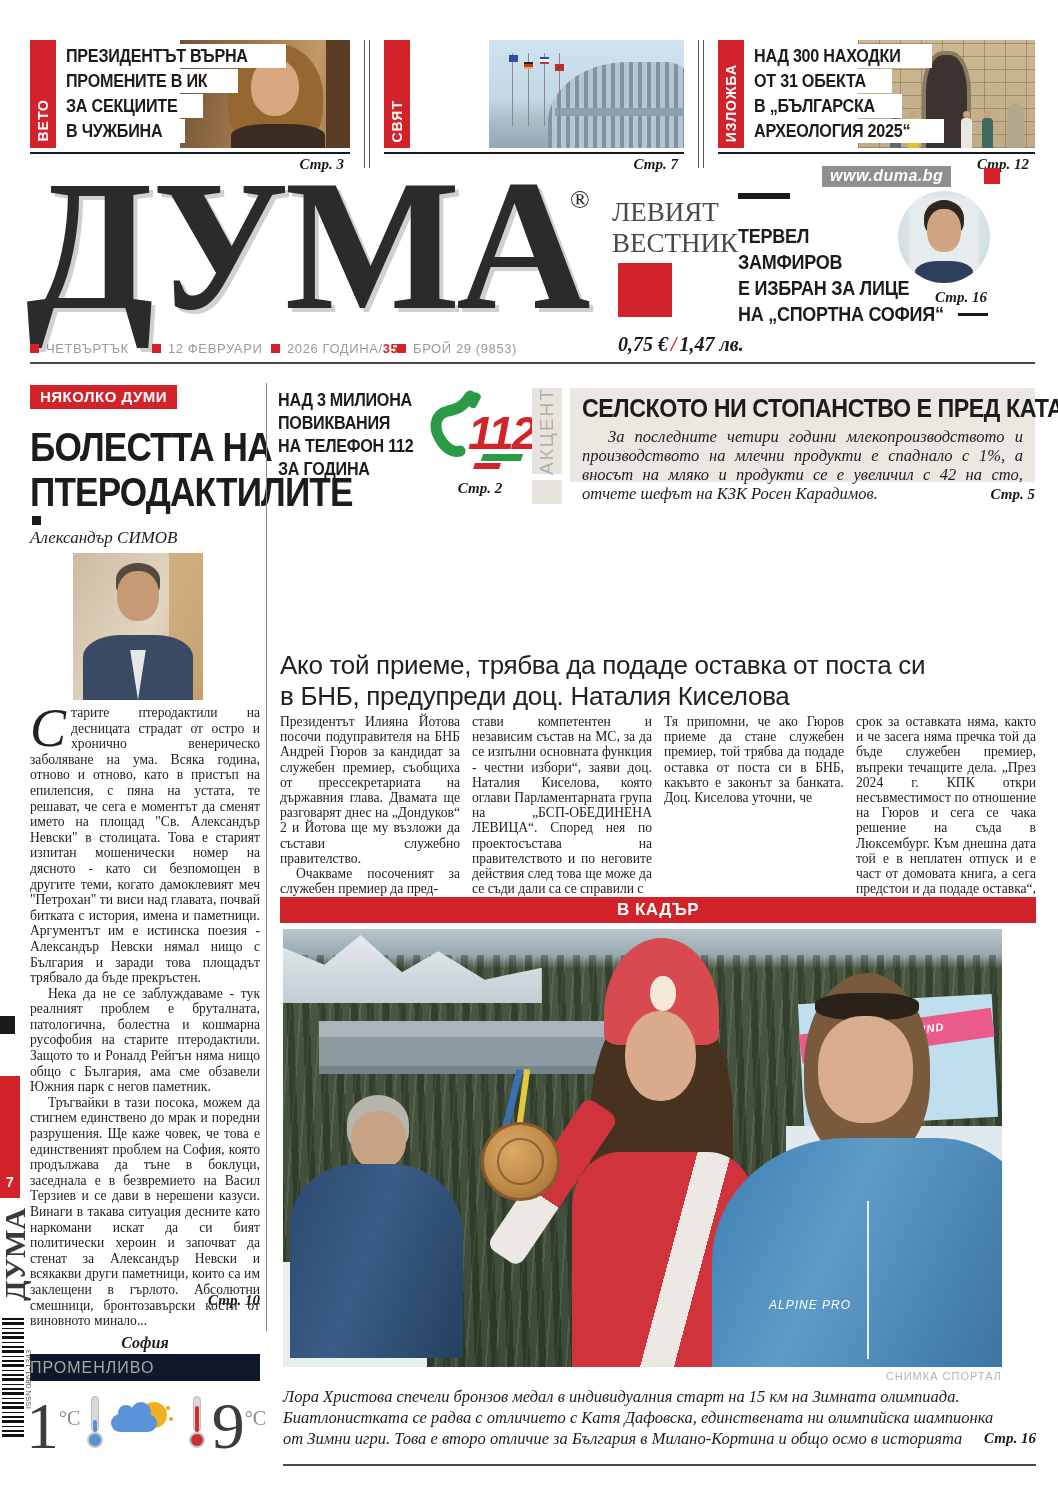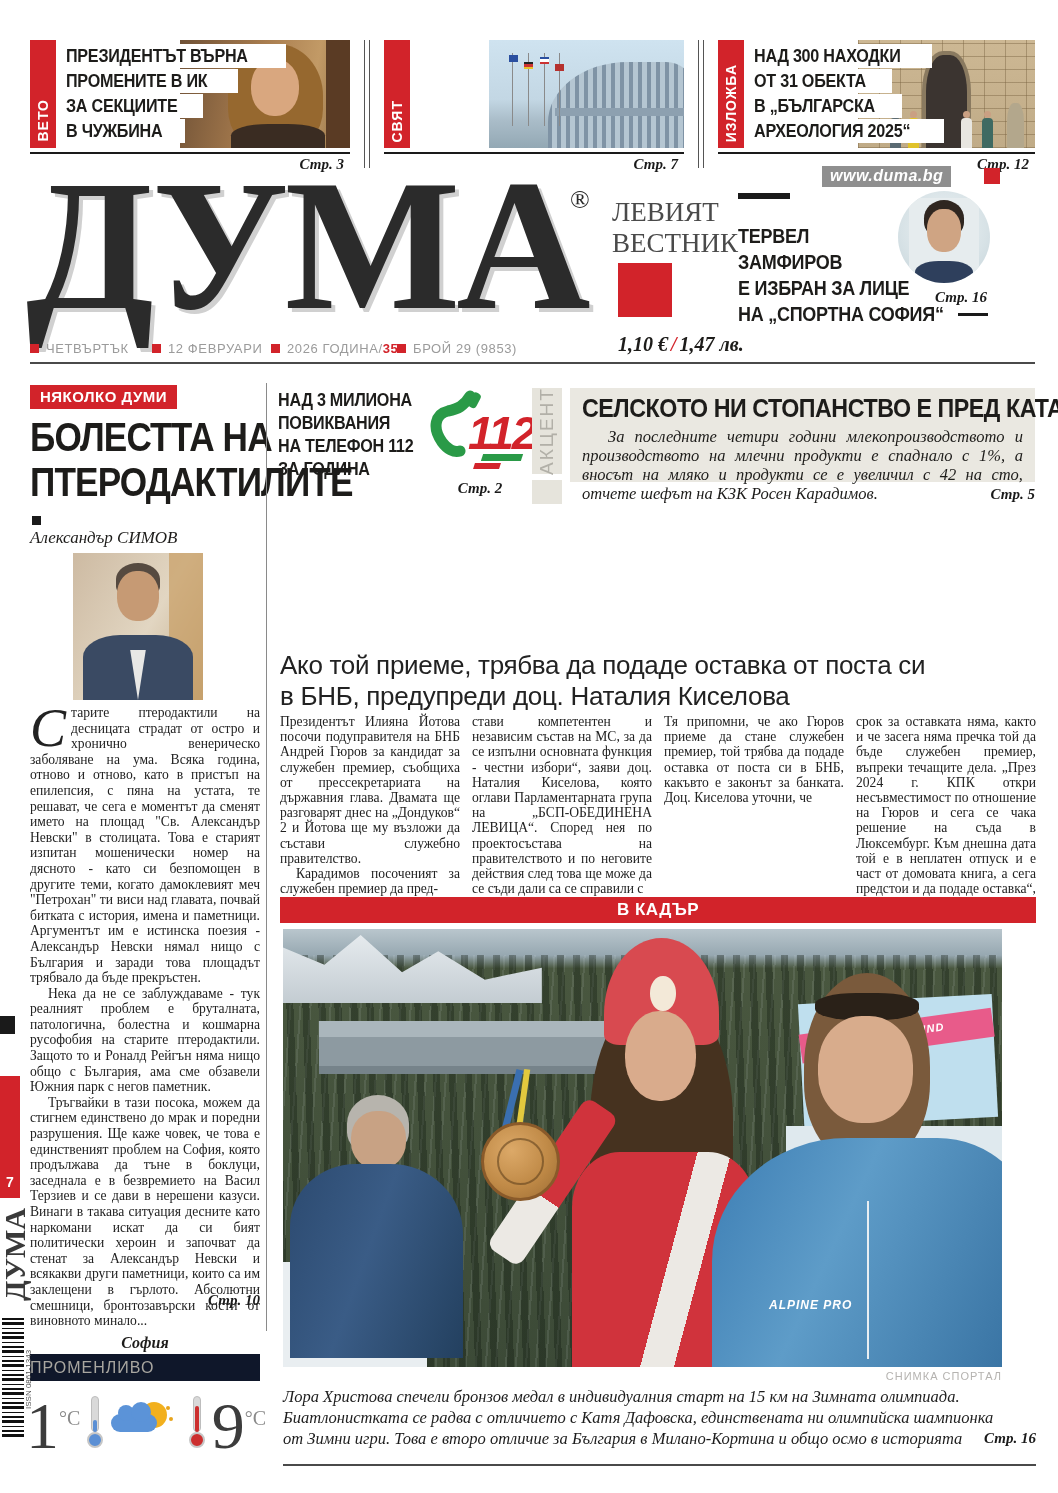--- a/index.html
+++ b/index.html
@@ -64,21 +64,21 @@
 
   
   .dateline { left:30px; top:341px; width:1005px; height:18px; font-size:13px; color:#9b9b9b; letter-spacing:.6px; }
   .dl-item { position:absolute; top:0; white-space:nowrap; }
   .dl-item .sq { display:inline-block; width:9px; height:9px; background:#d2232a; margin-right:7px; }
   .dl-accent { color:#d2232a; font-weight:bold; }
   .mainrule { left:30px; top:362px; width:1005px; border-top:2px solid #4a4a4a; }
 
   
   .badge { left:30px; top:385px; background:#d2232a; color:#fff; font-weight:bold; font-size:15px; letter-spacing:.5px; padding:3px 10px 4px; }
-  .ed-title { left:30px; top:415px; width:240px; font-weight:bold; font-size:40px; line-height:45px; letter-spacing:-1px; }
+  .ed-title { left:30px; top:425px; width:240px; font-weight:bold; font-size:40px; line-height:45px; letter-spacing:-1px; }
   .ed-title .cx { transform:scaleX(.88); }
   .ed-bullet { left:32px; top:516px; width:9px; height:9px; background:#1a1a1a; }
   .ed-author { left:30px; top:528px; font-family:"Liberation Serif",serif; font-style:italic; font-size:17px; }
   .ed-photo { left:73px; top:553px; width:130px; height:147px; overflow:hidden; background:linear-gradient(120deg,#cdbaa2 0%,#e2d6c2 55%,#c0a883 100%); }
   .ed-photo .warm { position:absolute; right:0; top:0; width:26%; height:100%; background:#c79c63; opacity:.7; }
   .ed-photo .hair { position:absolute; left:33%; top:7%; width:34%; height:22%; background:#564a40; border-radius:50% 50% 30% 30%; }
   .ed-photo .face { position:absolute; left:34%; top:12%; width:32%; height:34%; background:#c69a74; border-radius:46%; }
   .ed-photo .suit { position:absolute; left:8%; bottom:0; width:84%; height:44%; background:#3a4a63; border-radius:34% 34% 0 0; }
   .ed-photo .shirt { position:absolute; left:44%; bottom:0; width:12%; height:34%; background:#e8e8e6; clip-path:polygon(0 0,100% 0,50% 100%); }
   .ed-text { left:30px; top:705px; width:230px; font-family:"Liberation Serif",serif; font-size:13.6px; line-height:15.6px; text-align:justify; color:#222; }
@@ -159,21 +159,21 @@
   .pl-ribbon1 { position:absolute; left:31.5%; top:32%; width:1%; height:14%; background:#3a6fb0; transform:rotate(14deg); }
   .pl-ribbon2 { position:absolute; left:33%; top:32%; width:.8%; height:14%; background:#e3c93e; transform:rotate(8deg); }
   .pl-medal { position:absolute; left:27.5%; top:44%; width:11%; aspect-ratio:1; border-radius:50%; background:radial-gradient(circle at 38% 35%,#dca968 0%,#c08a47 55%,#9c6c33 100%); border:3px solid #8a5a2a; }
   .pl-medal::before { content:""; position:absolute; inset:18%; border-radius:50%; border:2px solid rgba(90,60,25,.55); }
   .pl-w2 { position:absolute; right:-2%; top:10%; width:40%; height:90%; }
   .pl-w2 .hair { position:absolute; left:26%; top:0; width:44%; height:48%; background:#7a5a3c; border-radius:50% 50% 42% 42%; }
   .pl-w2 .band { position:absolute; left:30%; top:5%; width:36%; height:7%; background:#2a2118; border-radius:40%; }
   .pl-w2 .face { position:absolute; left:31%; top:11%; width:33%; height:27%; background:#d8ac8c; border-radius:46%; }
   .pl-w2 .jacket { position:absolute; left:-6%; bottom:0; width:112%; height:58%; background:linear-gradient(115deg,#3d7eb4 0%,#5e9cc8 40%,#356f9f 100%); border-radius:42% 30% 0 0/54% 40% 0 0; }
   .pl-w2 .zip { position:absolute; left:48%; bottom:2%; width:2px; height:40%; background:#e8eef2; }
-  .pl-w2 .brand { position:absolute; left:14%; bottom:14%; color:#fff; font-weight:bold; font-style:italic; font-size:12px; letter-spacing:1px; }
+  .pl-w2 .brand { position:absolute; left:14%; bottom:14%; color:#fff; font-weight:normal; font-style:italic; font-size:12px; letter-spacing:1px; }
   .credit { left:283px; top:1370px; width:719px; text-align:right; font-size:11px; letter-spacing:1px; color:#b5b3b0; }
   .caption { left:283px; top:1386px; width:753px; font-family:"Liberation Serif",serif; font-style:italic; font-size:16.5px; line-height:21px; color:#1d1d1d; }
   .caption .cap-page { float:right; }
   .botrule { left:283px; top:1464px; width:753px; border-top:2px solid #4a4a4a; }
 
   
   .sp-black { left:0; top:1016px; width:15px; height:18px; background:#1a1a1a; }
   .sp-red { left:0; top:1076px; width:20px; height:122px; background:#d2232a; }
   .sp-red span { position:absolute; left:50%; bottom:8px; transform:translateX(-50%); color:#fff; font-weight:bold; font-size:14px; }
   .sp-duma { left:-2px; top:1198px; width:26px; height:112px; writing-mode:vertical-rl; transform:rotate(180deg); font-family:"Liberation Serif",serif; font-weight:bold; font-size:30px; color:#3a3a3a; text-align:center; }
@@ -293,21 +293,21 @@
     </div>
     <div class="tervel">
       <div class="crest"></div>
         <div class="hair"></div>
         <div class="face"></div>
         <div class="body"></div>
     </div>
     <div class="mast-page pageref">Стр. 16</div>
     <div class="mast-page-line"></div>
     <div class="price">
-      <span>1,10 €</span><span class="sep">/</span><span>1,47 лв.</span>
+      <span>0,75 €</span><span class="sep">/</span><span>1,47 лв.</span>
     </div>
   </div>
   <div class="abs site">www.duma.bg</div>
   <div class="abs site-sq"></div>
 
   <div class="abs dateline">
     <span class="dl-item" style="left:0;"><span class="sq"></span><span>ЧЕТВЪРТЪК</span></span>
     <span class="dl-item" style="left:122px;"><span class="sq"></span><span>12 ФЕВРУАРИ</span></span>
     <span class="dl-item" style="left:241px;"><span class="sq"></span><span>2026 ГОДИНА/</span><span class="dl-accent">35</span></span>
     <span class="dl-item" style="left:367px;"><span class="sq"></span><span>БРОЙ 29 (9853)</span></span>
@@ -387,21 +387,21 @@
   </div>
   <div class="abs accent-page pageref">Стр. 5</div>
 
   <div class="abs sub">
     <span>Ако той приеме, трябва да подаде оставка от поста си</span><br>
     <span>в БНБ, предупреди доц. Наталия Киселова</span>
   </div>
   <div class="abs cols">
     <div class="col">
       <p>Президентът Илияна Йотова посочи подуправителя на БНБ Андрей Гюров за кандидат за служебен премиер, съобщиха от прессекретариата на държавния глава. Двамата ще разговарят днес на „Дондуков“ 2 и Йотова ще му възложи да състави служебно правителство.</p>
-      <p>Карадимов посоченият за служебен премиер да пред-</p>
+      <p>Очакваме посоченият за служебен премиер да пред-</p>
     </div>
     <div class="col">
       <p>стави компетентен и независим състав на МС, за да се изпълни основната функция - честни избори“, заяви доц. Наталия Киселова, която оглави Парламентарната група на „БСП-ОБЕДИНЕНА ЛЕВИЦА“. Според нея по проектосъстава на правителството и по неговите действия след това ще може да се съди дали са се справили с</p>
     </div>
     <div class="col">
       <p>Тя припомни, че ако Гюров приеме да стане служебен премиер, той трябва да подаде оставка от поста си в БНБ, какъвто е законът за банката. Доц. Киселова уточни, че</p>
     </div>
     <div class="col">
       <p>срок за оставката няма, както и че засега няма пречка той да бъде служебен премиер, въпреки течащите дела. „През 2024 г. КПК откри несъвместимост по отношение на Гюров и сега се чака решение на съда в Люксембург. Към днешна дата той е в неплатен отпуск и е част от домовата книга, а сега предстои и да подаде оставка“, припомни тя.</p>
     </div>

